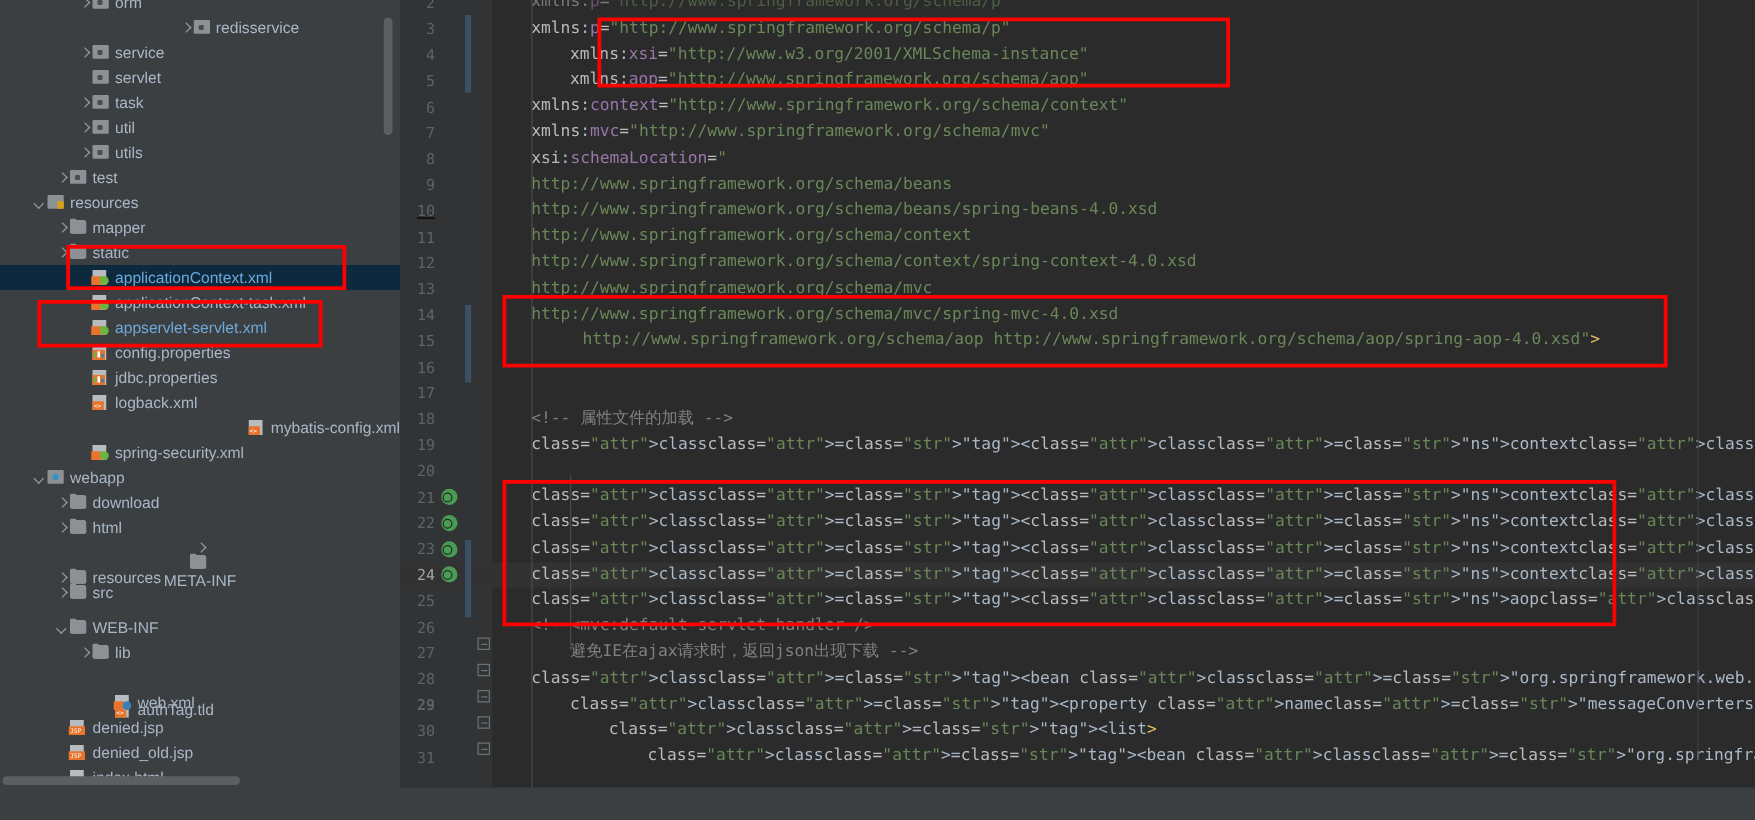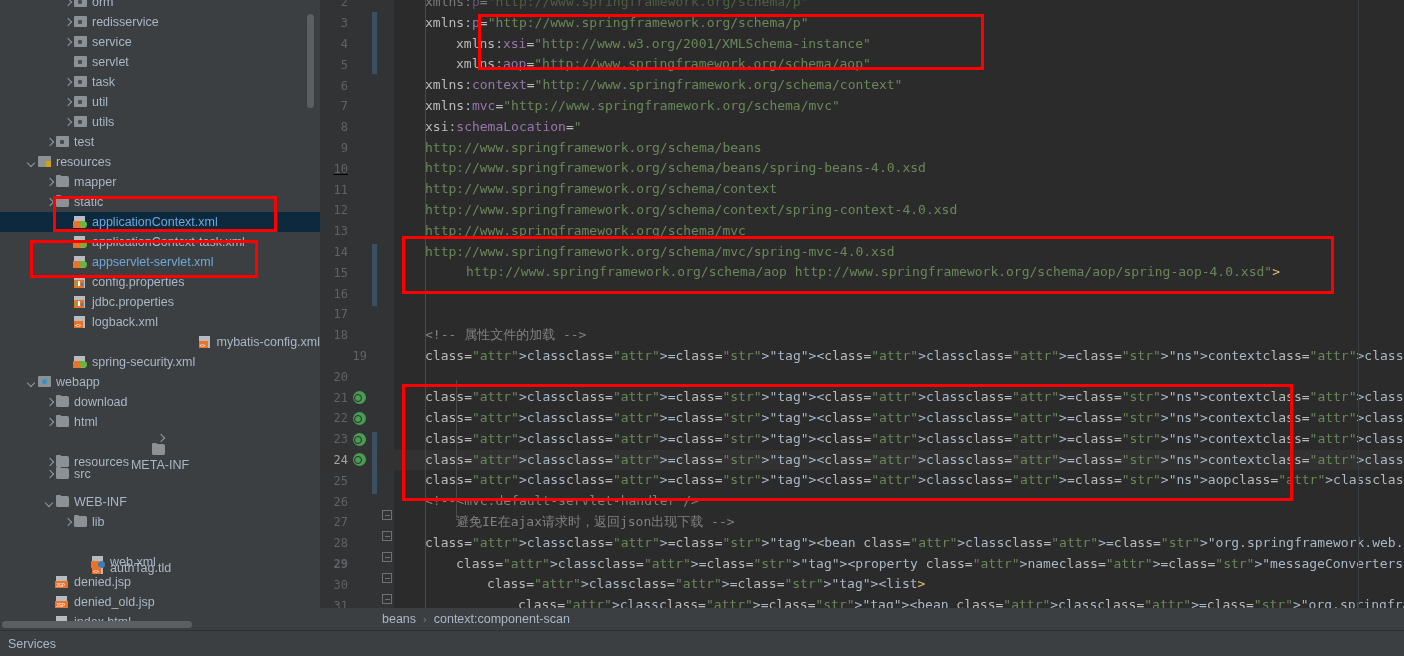--- a/index.html
+++ b/index.html
@@ -188,21 +188,21 @@
     <div id="tree-rows">
         <div class="trow" style="top: -8px; position: absolute; left: 0px; width: 320px;">
           <span style="display: inline-block; flex: 0 0 auto; width: 62px;"></span>
           <span class="arrow r"></span>
           <span class="ico">
             <span style="position:absolute;left:1px;top:1px;width:13px;height:11px;background:#8c9196;border-radius:1px;"></span>
               <span style="position:absolute;left:5px;top:5px;width:4px;height:4px;background:#4a4d50;border-radius:1px;"></span>
           </span>
           <span class="tlabel">orm</span>
         </div>
-        <div class="trow" style="top: 12px; position: absolute; left: 0px; width: 320px;">
+        <div class="trow" style="top: 12px; position: absolute; left: 0px; width: 320px; justify-content: center;">
           <span style="display: inline-block; flex: 0 0 auto; width: 62px;"></span>
           <span class="arrow r"></span>
           <span class="ico">
             <span style="position:absolute;left:1px;top:1px;width:13px;height:11px;background:#8c9196;border-radius:1px;"></span>
               <span style="position:absolute;left:5px;top:5px;width:4px;height:4px;background:#4a4d50;border-radius:1px;"></span>
           </span>
           <span class="tlabel">redisservice</span>
         </div>
         <div class="trow" style="top: 32px; position: absolute; left: 0px; width: 320px;">
           <span style="display: inline-block; flex: 0 0 auto; width: 62px;"></span>
@@ -545,21 +545,21 @@
         </div>
         <div class="lnrow" style="top: 283.2px;">
           <span class="lnum">16</span>
         </div>
         <div class="lnrow" style="top: 304px;">
           <span class="lnum">17</span>
         </div>
         <div class="lnrow" style="top: 324.8px;">
           <span class="lnum">18</span>
         </div>
-        <div class="lnrow" style="top: 345.6px; justify-content: center;">
+        <div class="lnrow" style="top: 345.6px;">
           <span class="lnum">19</span>
         </div>
         <div class="lnrow" style="top: 366.4px;">
           <span class="lnum">20</span>
         </div>
         <div class="lnrow" style="top: 387.2px;">
           <span class="lnum">21</span>
           <span class="beanico"></span>
         </div>
         <div class="lnrow" style="top: 408px;">
@@ -642,23 +642,15 @@
       <div class="fold" style="top: 573px;"></div>
       <div class="fold" style="top: 594px;"></div>
     </div>
 
   <div class="redbox" style="left:478px; top:14px; width:506px; height:56px;"></div>
   <div class="redbox" style="left:402px; top:236px; width:932px; height:58px;"></div>
   <div class="redbox" style="left:402px; top:384px; width:891px; height:117px;"></div>
   <div class="redbox" style="left:53px; top:196px; width:224px; height:36px;"></div>
   <div class="redbox" style="left:30px; top:240px; width:228px; height:38px;"></div>
 
-  <div id="breadcrumb">
-    <span>beans</span>
-    <span class="sep">›</span>
-    <span>context:component-scan</span>
-  </div>
-
-  <div id="status">
-    <span>Services</span>
-  </div>
+
 
 </div>
 
 </body></html>

